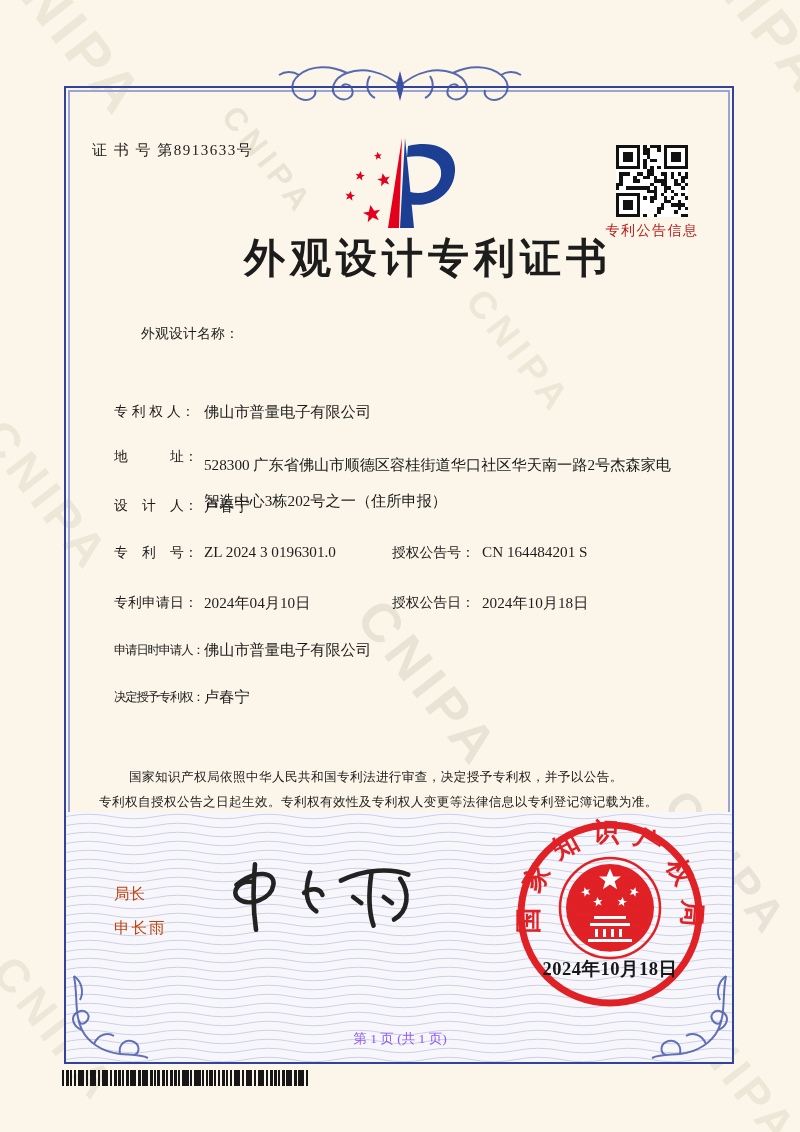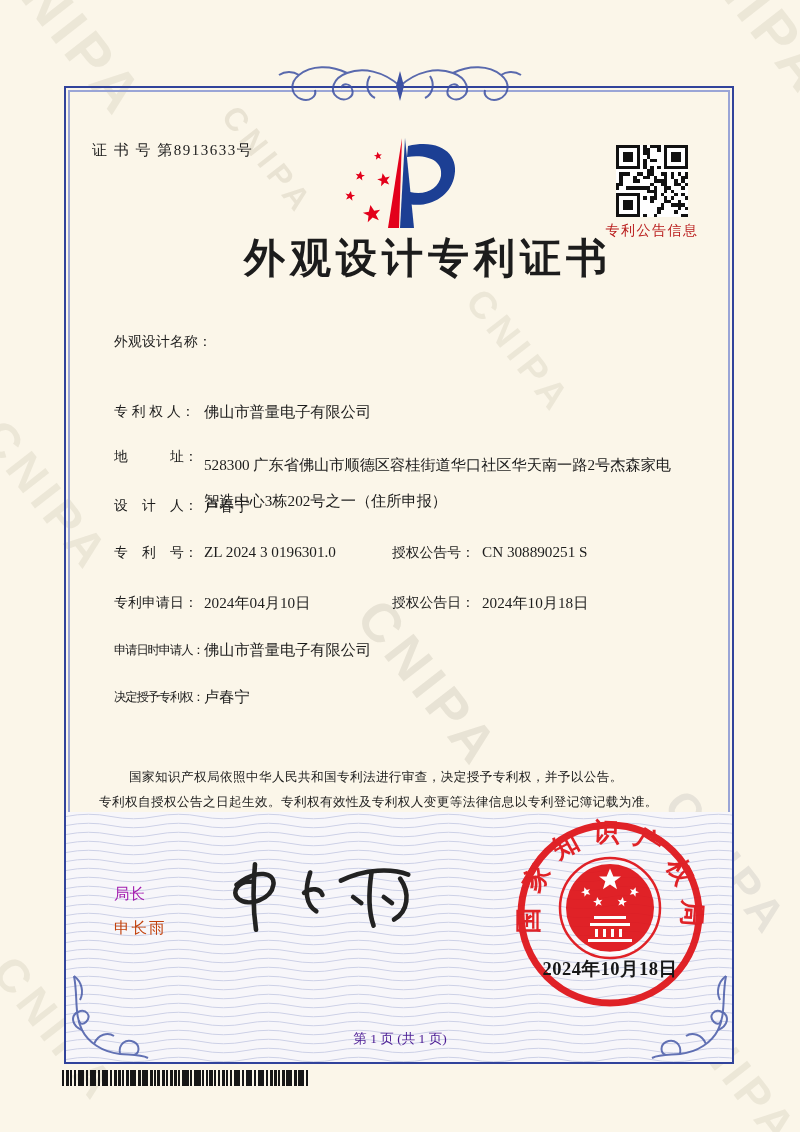--- a/index.html
+++ b/index.html
@@ -25,27 +25,27 @@
   .lab{position:absolute;left:0;top:1px;font-size:13.8px;letter-spacing:0.2px;}
   .lab.small{font-size:12.4px;letter-spacing:-1.2px;top:2px;}
   .val{position:absolute;left:90px;top:0;}
   .lab2{position:absolute;left:278px;top:1px;font-size:13.8px;}
   .val2{position:absolute;left:368px;top:0;}
   .val.wrap{white-space:normal;width:472px;line-height:36px;}
   
   .st1{position:absolute;left:129px;top:769px;font-size:12.6px;letter-spacing:0.4px;white-space:nowrap;}
   .st2{position:absolute;left:99px;top:794px;font-size:12.6px;letter-spacing:0.4px;white-space:nowrap;}
   
-  .sigtitle{position:absolute;left:114px;top:884px;font-size:15.5px;font-family:"Liberation Sans","DejaVu Sans",sans-serif;color:#a21caf;}
+  .sigtitle{position:absolute;left:114px;top:884px;font-size:15.5px;font-family:"Liberation Sans","DejaVu Sans",sans-serif;color:#c2410c;}
   .signame{position:absolute;left:114px;top:918px;font-size:15.5px;letter-spacing:2px;font-family:"Liberation Sans","DejaVu Sans",sans-serif;color:#c2410c;}
   
   .sealdate{position:absolute;left:540px;top:956px;width:140px;text-align:center;
             font-size:18.5px;font-weight:700;color:#171717;letter-spacing:0.5px;}
   
-  .pagefoot{position:absolute;left:0;top:1030px;width:800px;text-align:center;font-size:13.5px;color:#4c1d95;}
+  .pagefoot{position:absolute;left:0;top:1030px;width:800px;text-align:center;font-size:13.5px;color:#8b5cf6;}
   
   .barcode{position:absolute;left:62px;top:1070px;width:246px;height:16px;
     background:
       repeating-linear-gradient(90deg,#161616 0 2px,rgba(0,0,0,0) 2px 4px),
       repeating-linear-gradient(90deg,#161616 0 1px,rgba(0,0,0,0) 1px 6px),
       repeating-linear-gradient(90deg,rgba(0,0,0,0) 0 4px,#161616 4px 7px,rgba(0,0,0,0) 7px 13px);}
   svg{display:block;}
 </style>
 </head>
 <body>
@@ -244,40 +244,40 @@
         <rect x="11" y="20" width="1" height="1"></rect>
         <rect x="19" y="20" width="1" height="1"></rect>
         <rect x="20" y="20" width="1" height="1"></rect>
       </g>
   </g>
 </svg>
 <div class="qrcap">专利公告信息</div>
 
 <div class="title">外观设计专利证书</div>
 
-<div class="row" style="top:332px;">
+<div class="row" style="top:324px;margin-left:27px;">
   <span class="lab">外观设计名称：</span>
 </div>
 <div class="row" style="top:402px;">
   <span class="lab">专 利 权 人：</span>
   <span class="val">佛山市普量电子有限公司</span>
 </div>
 <div class="row" style="top:447px;">
   <span class="lab">地　　　址：</span>
   <span class="val wrap">528300 广东省佛山市顺德区容桂街道华口社区华天南一路2号杰森家电智造中心3栋202号之一（住所申报）</span>
 </div>
 <div class="row" style="top:496px;">
   <span class="lab">设　计　人：</span>
   <span class="val">卢春宁</span>
 </div>
 <div class="row" style="top:543px;">
   <span class="lab">专　利　号：</span>
   <span class="val">ZL 2024 3 0196301.0</span>
   <span class="lab2">授权公告号：</span>
-  <span class="val2">CN 308890251 S</span>
+  <span class="val2">CN 164484201 S</span>
 </div>
 <div class="row" style="top:593px;">
   <span class="lab">专利申请日：</span>
   <span class="val">2024年04月10日</span>
   <span class="lab2">授权公告日：</span>
   <span class="val2">2024年10月18日</span>
 </div>
 <div class="row" style="top:640px;">
   <span class="lab small">申请日时申请人：</span>
   <span class="val">佛山市普量电子有限公司</span>

